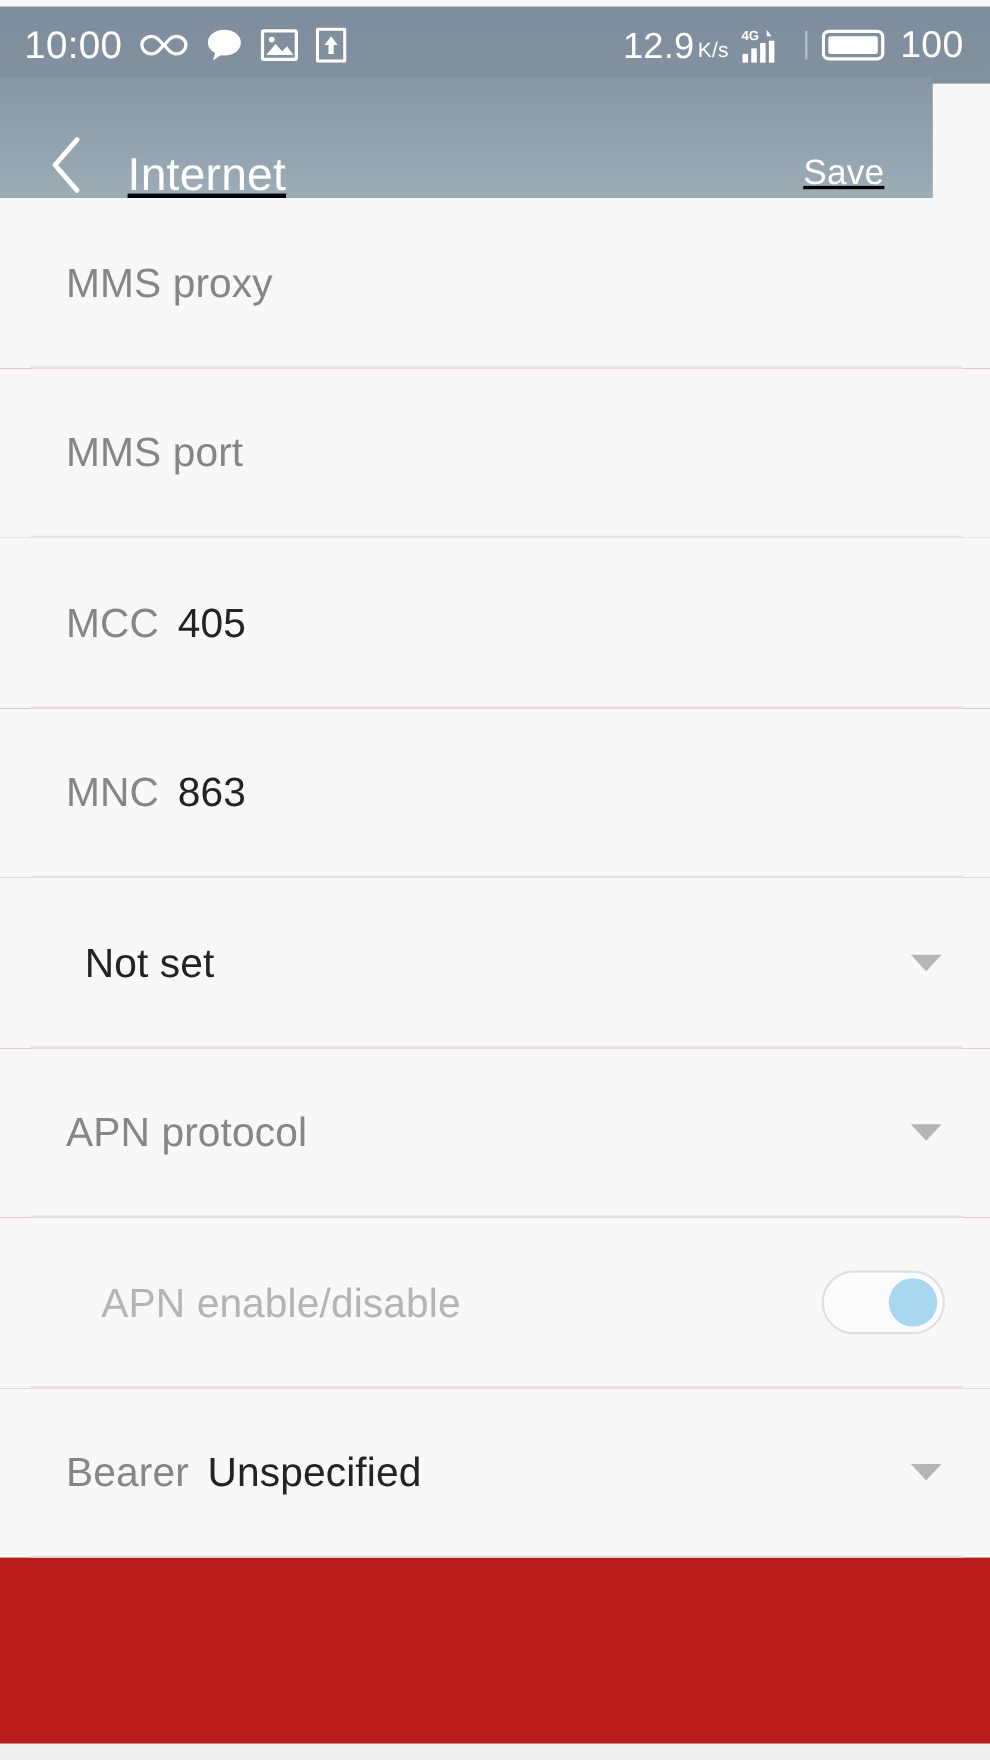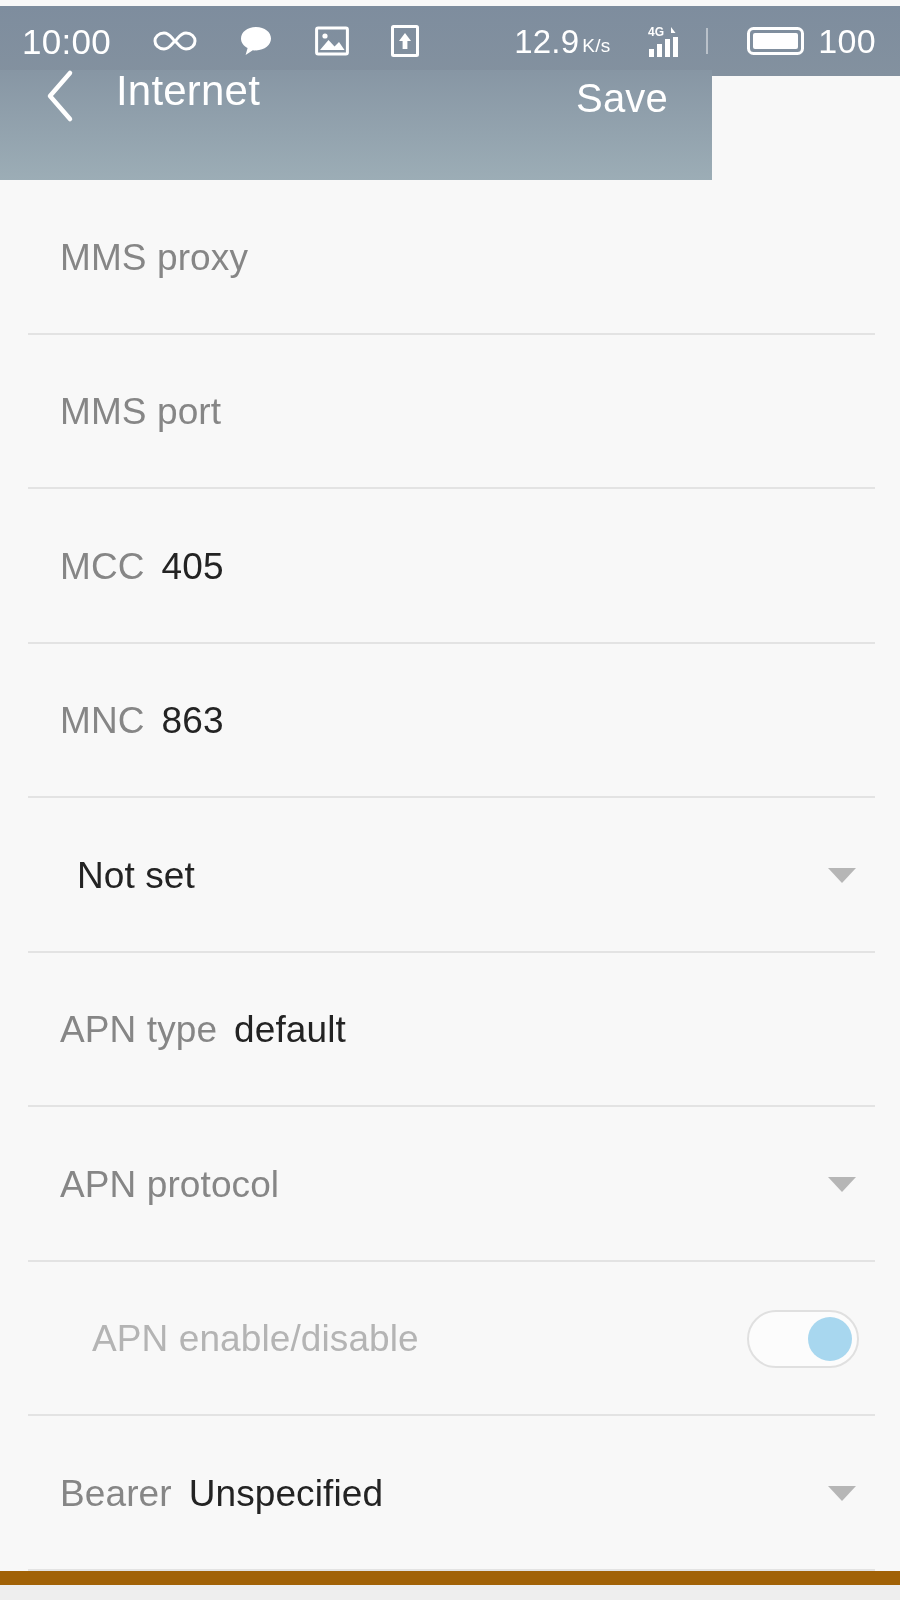--- a/index.html
+++ b/index.html
@@ -48,21 +48,20 @@
     line-height: 1;
     font-weight: 400;
     color: #ffffff;
   }
 
   .sb-icon {
     display: inline-flex;
     align-items: center;
     justify-content: center;
     height: 34px;
-    margin-left: 26px;
   }
   .sb-icon svg { display: block; }
 
   .netspeed {
     display: flex;
     align-items: baseline;
     font-size: 33px;
     line-height: 1;
     color: #ffffff;
     letter-spacing: 0.2px;
@@ -85,26 +84,27 @@
     width: 2px;
     height: 26px;
     background: rgba(255,255,255,0.45);
     margin: 0 2px;
   }
 
   
   .app-bar {
     position: absolute;
     top: 70px; left: 0;
-    width: 712px;
+    width: 848px;
     height: 110px;
     background: linear-gradient(to bottom, #8796a4 0%, #9cadb6 100%);
     display: flex;
-    align-items: flex-start;
+    align-items: flex-end;
     padding: 0 40px 0 44px;
+    text-decoration: underline;
   }
   .back-btn {
     width: 46px;
     height: 56px;
     display: flex;
     align-items: center;
     justify-content: flex-start;
     cursor: pointer;
     flex: 0 0 auto;
   }
@@ -112,37 +112,37 @@
     font-size: 42px;
     color: #ffffff;
     font-weight: 400;
     margin-left: 26px;
     letter-spacing: 0.2px;
     line-height: 1;
     white-space: nowrap;
   }
   .save-btn {
     margin-left: auto;
-    font-size: 40px;
+    font-size: 32px;
     color: #ffffff;
     font-weight: 400;
     letter-spacing: 0.2px;
     cursor: pointer;
     line-height: 1;
     padding: 8px 4px;
   }
 
   
   .settings-list {
     position: absolute;
     top: 180px;
     left: 0;
     width: 900px;
     bottom: 0;
-    background: #a16207;
+    background: #b91c1c;
   }
 
   .row {
     position: relative;
     height: 154.5px;
     display: flex;
     align-items: center;
     padding-left: 60px;
     padding-right: 36px;
     background: #f8f8f8;
@@ -320,25 +320,20 @@
         <span class="row-label">MNC</span>
         <span class="row-value">863</span>
         <span class="spacer"></span>
       </div>
       <div class="row">
         <span class="row-value">Not set</span>
         <span class="spacer"></span>
         <span class="caret"></span>
       </div>
       <div class="row">
-        <span class="row-label">APN type</span>
-        <span class="row-value">default</span>
-        <span class="spacer"></span>
-      </div>
-      <div class="row">
         <span class="row-label">APN protocol</span>
         <span class="spacer"></span>
         <span class="caret"></span>
       </div>
       <div class="row">
         <span class="row-label muted">APN enable/disable</span>
         <span class="spacer"></span>
         <span class="toggle">
           <span class="knob"></span>
         </span>

